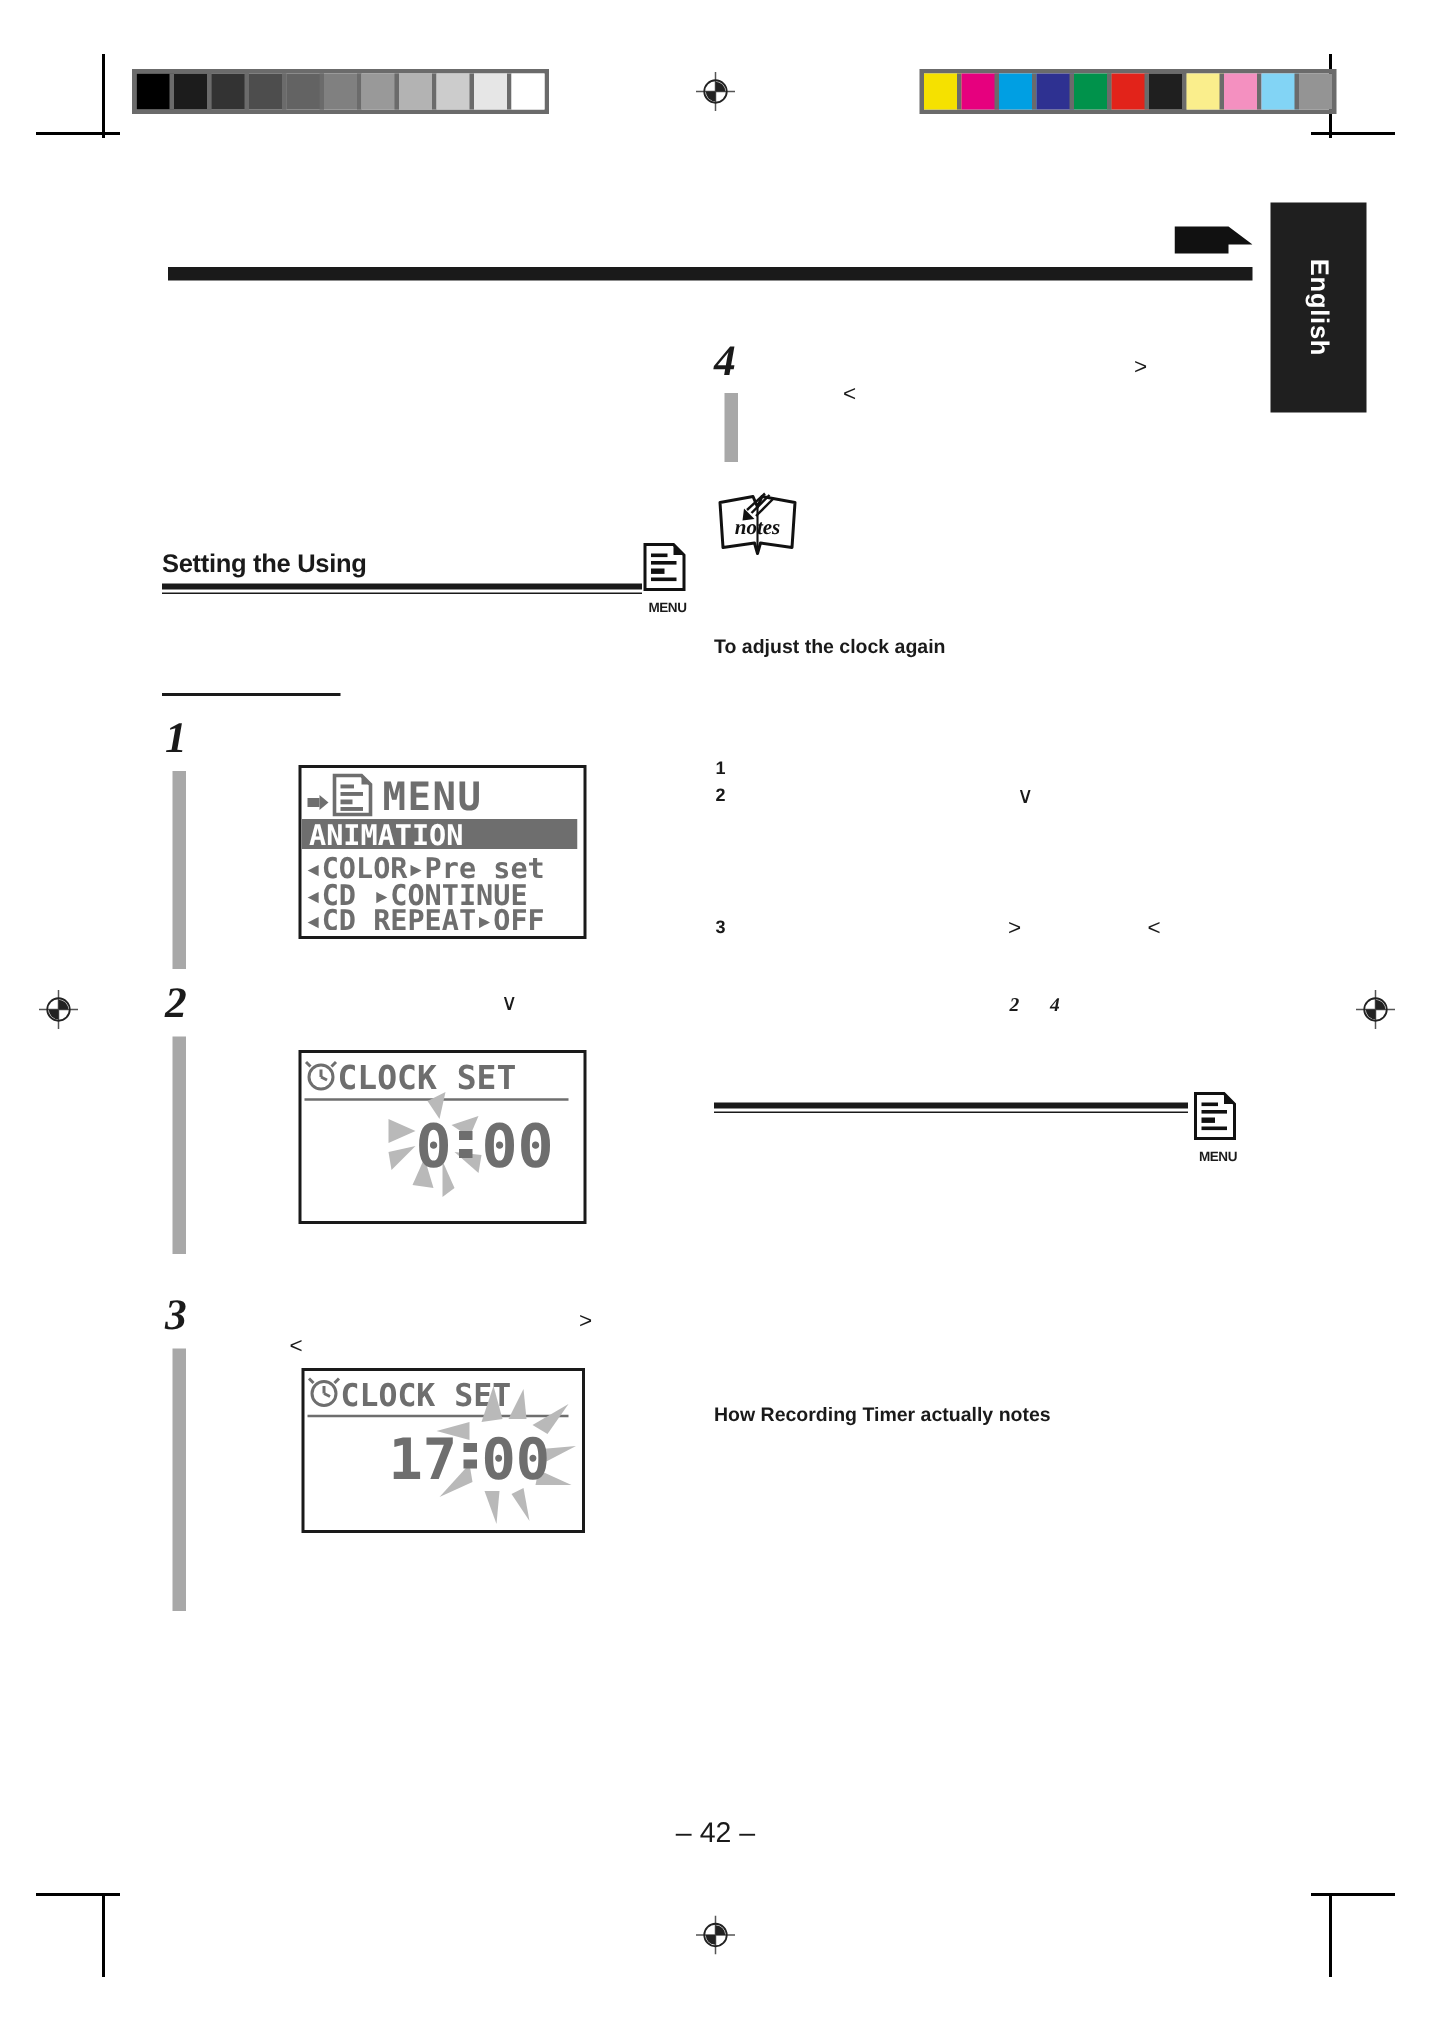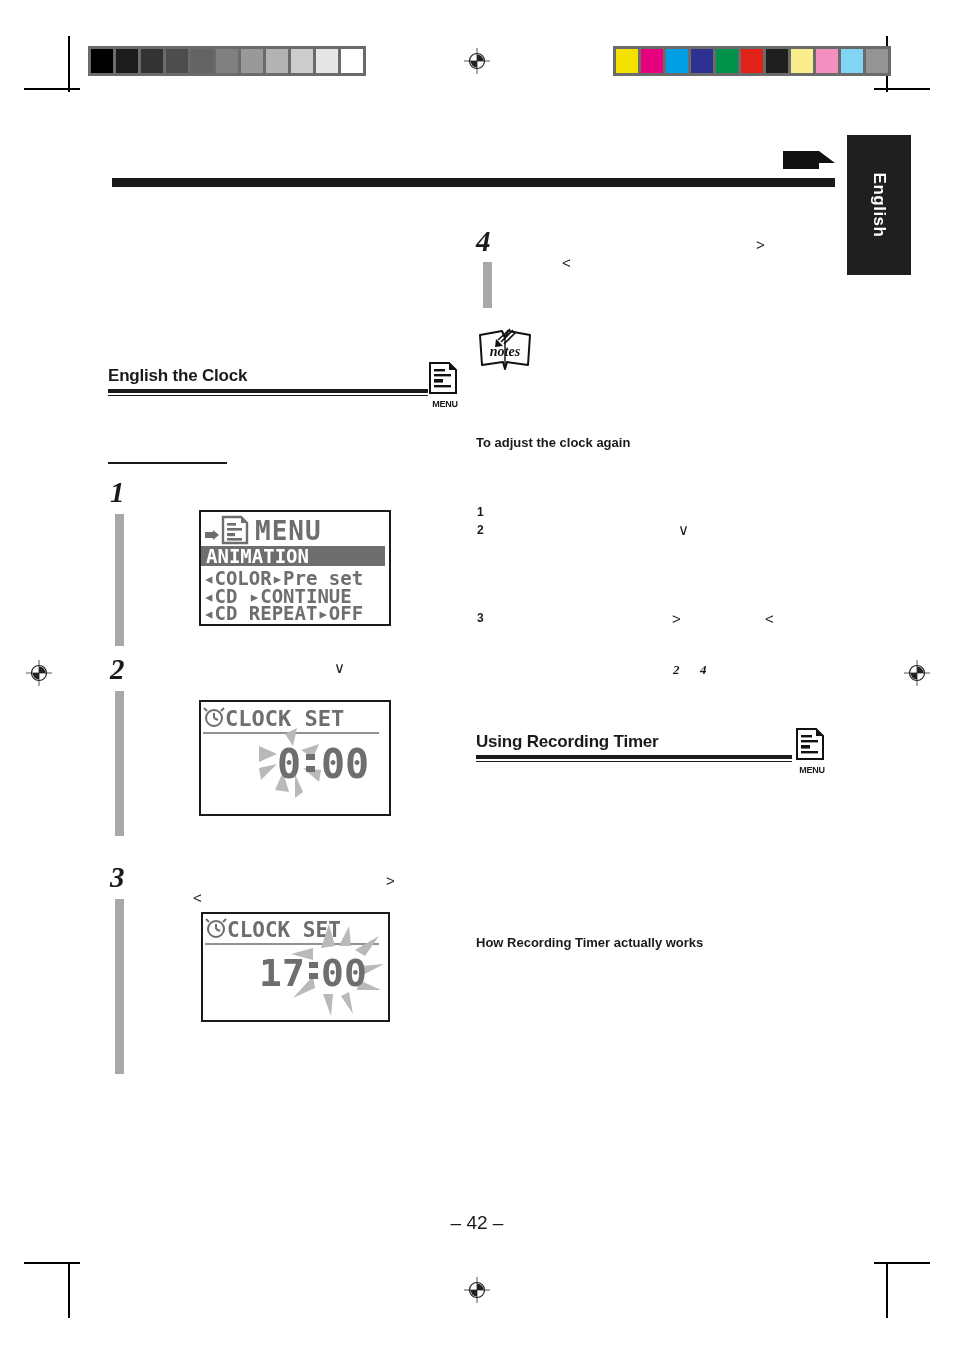--- a/index.html
+++ b/index.html
@@ -152,21 +152,21 @@
   <svg width="52" height="26" viewBox="0 0 52 26" aria-hidden="true">
     <polygon points="0,2 36,2 52,14 36,14 36,20 0,20" fill="#111"></polygon>
   </svg>
 </div>
 
 <div id="english-tab">
   <span>English</span>
 </div>
 
 <div class="sec-head" style="left:108px;top:366px;width:320px;">
-  <div class="title">English the Clock</div>
+  <div class="title">Setting the Using</div>
   <div class="rule-thick"></div>
   <div class="rule-thin"></div>
 </div>
 <div class="menu-icon" style="left:428px;top:362px;">
   <svg width="30" height="32" viewBox="0 0 30 32" aria-hidden="true">
     <polygon points="2,1 21,1 28,8 28,31 2,31" fill="#fff" stroke="#111" stroke-width="2"></polygon>
     <polygon points="21,1 28,8 21,8" fill="#111"></polygon>
     <rect x="6" y="7" width="11" height="2.4" fill="#111"></rect>
     <rect x="6" y="12" width="17" height="2.4" fill="#111"></rect>
     <rect x="6" y="17" width="9" height="3.6" fill="#111"></rect>
@@ -295,45 +295,44 @@
     <g stroke="#111" stroke-width="1.6" fill="none">
       <path d="M22 15 L34 4"></path>
         <path d="M25 17 L37 5"></path>
         <path d="M28 19 L40 7"></path>
     </g>
     <polygon points="20,14 27,21 19,22" fill="#111"></polygon>
     <text x="29" y="31" text-anchor="middle" font-family="'Liberation Serif',serif" font-size="14" font-weight="bold" font-style="italic" fill="#111">notes</text>
   </svg>
 </div>
 
-<div class="sub-head" style="left:476px;top:423px;margin-top:12px;">To adjust the clock again</div>
+<div class="sub-head" style="left:476px;top:423px;">To adjust the clock again</div>
 
 <div class="num-item" style="left:477px;top:505px;">1</div>
 <div class="num-item" style="left:477px;top:523px;">2</div>
 <div class="nav-glyph" style="left:678px;top:521px;">∨</div>
 
 <div class="num-item" style="left:477px;top:611px;">3</div>
 <div class="nav-glyph" style="left:672px;top:610px;">&gt;</div>
 <div class="nav-glyph" style="left:765px;top:610px;">&lt;</div>
 
 <div class="inline-ital" style="left:673px;top:662px;">2</div>
 <div class="inline-ital" style="left:700px;top:662px;">4</div>
 
 <div class="sec-head" style="left:476px;top:732px;width:316px;">
-  <div class="title">Using Recording Timer</div>
   <div class="rule-thick"></div>
   <div class="rule-thin"></div>
 </div>
 <div class="menu-icon" style="left:795px;top:728px;">
   <svg width="30" height="32" viewBox="0 0 30 32" aria-hidden="true">
     <polygon points="2,1 21,1 28,8 28,31 2,31" fill="#fff" stroke="#111" stroke-width="2"></polygon>
     <polygon points="21,1 28,8 21,8" fill="#111"></polygon>
     <rect x="6" y="7" width="11" height="2.4" fill="#111"></rect>
     <rect x="6" y="12" width="17" height="2.4" fill="#111"></rect>
     <rect x="6" y="17" width="9" height="3.6" fill="#111"></rect>
     <rect x="6" y="23" width="17" height="2.4" fill="#111"></rect>
   </svg>
   <div class="cap">MENU</div>
 </div>
 
-<div class="sub-head" style="left:476px;top:935px;">How Recording Timer actually works</div>
+<div class="sub-head" style="left:476px;top:935px;">How Recording Timer actually notes</div>
 
 <div id="page-no">– 42 –</div>
 
 </body></html>

